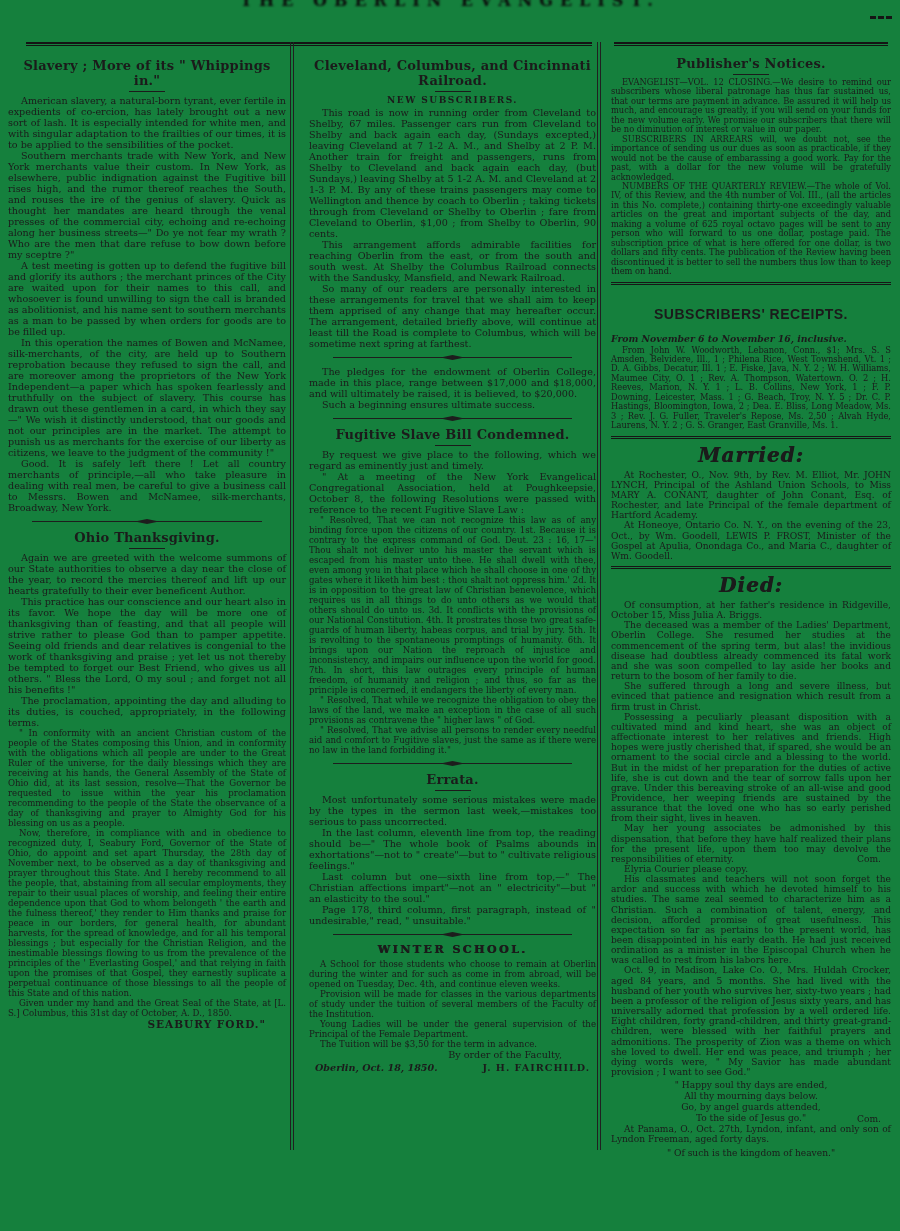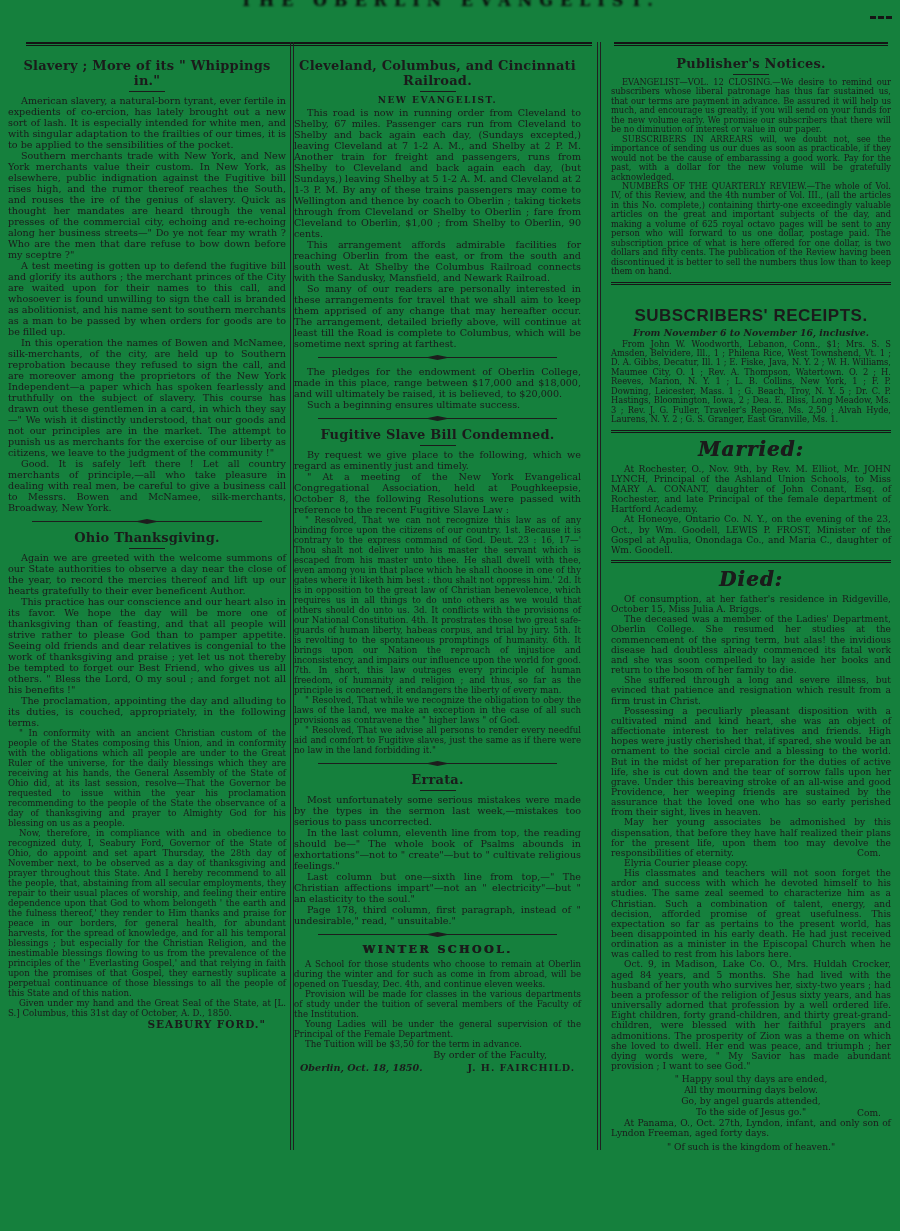--- a/index.html
+++ b/index.html
@@ -11,44 +11,44 @@
   .corner-marks{position:absolute;top:4px;right:8px;}
   .corner-marks i{display:inline-block;width:6px;height:3px;background:#151515;margin-left:2px;}
   .toprule{position:absolute;top:42px;height:4px;border-top:2px solid #141414;border-bottom:1px solid #141414;}
   .toprule-left{left:26px;width:566px;}
   .toprule-right{left:614px;width:274px;}
   .vrule{position:absolute;width:4px;border-left:1.4px solid #202020;border-right:1.4px solid #202020;top:42px;height:1108px;}
   .vrule-1{left:290px;}
   .vrule-2{left:597px;}
   .col{position:absolute;top:54px;}
   .col-1{left:8px;width:278px;}
-  .col-2{left:294px;width:287px;}
+  .col-2{left:309px;width:287px;}
   .col-3{left:611px;width:280px;top:52px;}
   .headline{font-size:13px;font-weight:bold;text-align:center;margin:4px 0 3px;letter-spacing:0.2px;}
   .headline::after{content:"";display:block;width:36px;margin:3px auto 0;border-top:1.2px solid #1b1b1b;}
   .subhead{font-size:9px;font-weight:bold;letter-spacing:1.5px;text-align:center;margin:3px 0 2px;}
-  .subhead-lg{font-family:"Liberation Sans",sans-serif;font-size:17px;font-weight:bold;letter-spacing:0.5px;
+  .subhead-lg{font-family:"Liberation Sans",sans-serif;font-size:14px;font-weight:bold;letter-spacing:0.5px;
     text-align:center;margin:21px 0 1px;}
   .para{font-size:9.6px;line-height:11px;text-align:justify;text-indent:13px;}
   .small{font-size:8.6px;line-height:10px;text-indent:11px;}
   .col-3 .para{font-size:9.1px;line-height:10.15px;}
   .col-3 .small{font-size:8.3px;line-height:9.45px;}
   .blackletter{font-size:20px;font-weight:bold;font-style:italic;text-align:center;margin:3px 0 3px;
     text-shadow:0.5px 0 0 #1b1b1b;letter-spacing:1px;}
   .winterhead{font-size:11px;font-weight:bold;letter-spacing:2.5px;text-align:center;margin:6px 0 3px;
     text-shadow:0.6px 0 #1b1b1b;}
   .arrow{display:flex;align-items:center;margin:6px 24px;}
   .arrow span{flex:1;height:1px;background:#1d1d1d;}
   .arrow b{width:24px;height:5px;background:#1d1d1d;clip-path:polygon(0 50%,50% 0,100% 50%,50% 100%);margin:0 -3px;flex:none;}
   .dblrule{height:3px;border-top:1.6px solid #161616;border-bottom:1px solid #161616;margin:5px 0 4px;}
   .verse{text-align:center;white-space:pre-line;font-size:9.1px;line-height:10.8px;margin:3px 0 1px;}
   .sig-right{text-align:right;font-weight:bold;font-size:10.5px;padding-right:20px;letter-spacing:1px;}
   .col-2 .sig-right{font-weight:normal;font-size:9.6px;padding-right:34px;letter-spacing:0;}
   .attrib{text-align:right;padding-right:10px;margin-top:-10.15px;font-size:9.1px;}
-  .italic-center{text-align:center;font-style:italic;font-weight:bold;font-size:9.3px;margin:1px 0 2px;}
+  .italic-center{text-align:left;font-style:italic;font-weight:bold;font-size:9.3px;margin:11px 0 2px;}
   .quote-center{text-align:center;font-size:9.1px;margin-top:3px;}
   .dateline{display:flex;justify-content:space-between;font-size:9.6px;margin-top:2px;padding:0 6px;}
   .dl-left{font-style:italic;font-weight:bold;}
   .dl-right{font-weight:bold;letter-spacing:1px;}
 </style>
 </head>
 <body>
 
 <div class="page">
   <div class="masthead">THE OBERLIN EVANGELIST.</div>
@@ -73,21 +73,21 @@
       <div class="para">Again we are greeted with the welcome summons of our State authorities to observe a day near the close of the year, to record the mercies thereof and lift up our hearts gratefully to their ever beneficent Author.</div>
       <div class="para">This practice has our conscience and our heart also in its favor. We hope the day will be more one of thanksgiving than of feasting, and that all people will strive rather to please God than to pamper appetite. Seeing old friends and dear relatives is congenial to the work of thanksgiving and praise ; yet let us not thereby be tempted to forget our Best Friend, who gives us all others. " Bless the Lord, O my soul ; and forget not all his benefits !"</div>
       <div class="para">The proclamation, appointing the day and alluding to its duties, is couched, appropriately, in the following terms.</div>
       <div class="para small">" In conformity with an ancient Christian custom of the people of the States composing this Union, and in conformity with the obligations which all people are under to the Great Ruler of the universe, for the daily blessings which they are receiving at his hands, the General Assembly of the State of Ohio did, at its last session, resolve—That the Governor be requested to issue within the year his proclamation recommending to the people of the State the observance of a day of thanksgiving and prayer to Almighty God for his blessing on us as a people.</div>
       <div class="para small">Now, therefore, in compliance with and in obedience to recognized duty, I, Seabury Ford, Governor of the State of Ohio, do appoint and set apart Thursday, the 28th day of November next, to be observed as a day of thanksgiving and prayer throughout this State. And I hereby recommend to all the people, that, abstaining from all secular employments, they repair to their usual places of worship, and feeling their entire dependence upon that God to whom belongeth ' the earth and the fulness thereof,' they render to Him thanks and praise for peace in our borders, for general health, for abundant harvests, for the spread of knowledge, and for all his temporal blessings ; but especially for the Christian Religion, and the inestimable blessings flowing to us from the prevalence of the principles of the ' Everlasting Gospel,' and that relying in faith upon the promises of that Gospel, they earnestly suplicate a perpetual continuance of those blessings to all the people of this State and of this nation.</div>
       <div class="para small">Given under my hand and the Great Seal of the State, at [L. S.] Columbus, this 31st day of October, A. D., 1850.</div>
       <div class="sig-right">SEABURY FORD."</div>
     </div>
   <div class="col col-2">
       <div class="headline">Cleveland, Columbus, and Cincinnati Railroad.</div>
-      <div class="subhead">NEW EVANGELIST.</div>
+      <div class="subhead">NEW SUBSCRIBERS.</div>
       <div class="para">This road is now in running order from Cleveland to Shelby, 67 miles. Passenger cars run from Cleveland to Shelby and back again each day, (Sundays excepted,) leaving Cleveland at 7 1-2 A. M., and Shelby at 2 P. M. Another train for freight and passengers, runs from Shelby to Cleveland and back again each day, (but Sundays,) leaving Shelby at 5 1-2 A. M. and Cleveland at 2 1-3 P. M. By any of these trains passengers may come to Wellington and thence by coach to Oberlin ; taking tickets through from Cleveland or Shelby to Oberlin ; fare from Cleveland to Oberlin, $1,00 ; from Shelby to Oberlin, 90 cents.</div>
       <div class="para">This arrangement affords admirable facilities for reaching Oberlin from the east, or from the south and south west. At Shelby the Columbus Railroad connects with the Sandusky, Mansfield, and Newark Railroad.</div>
       <div class="para">So many of our readers are personally interested in these arrangements for travel that we shall aim to keep them apprised of any change that may hereafter occur. The arrangement, detailed briefly above, will continue at least till the Road is complete to Columbus, which will be sometime next spring at farthest.</div>
       <div class="arrow">
         <span></span>
         <b></b>
         <span></span>
       </div>
       <div class="para">The pledges for the endowment of Oberlin College, made in this place, range between $17,000 and $18,000, and will ultimately be raised, it is believed, to $20,000.</div>
       <div class="para">Such a beginning ensures ultimate success.</div>

